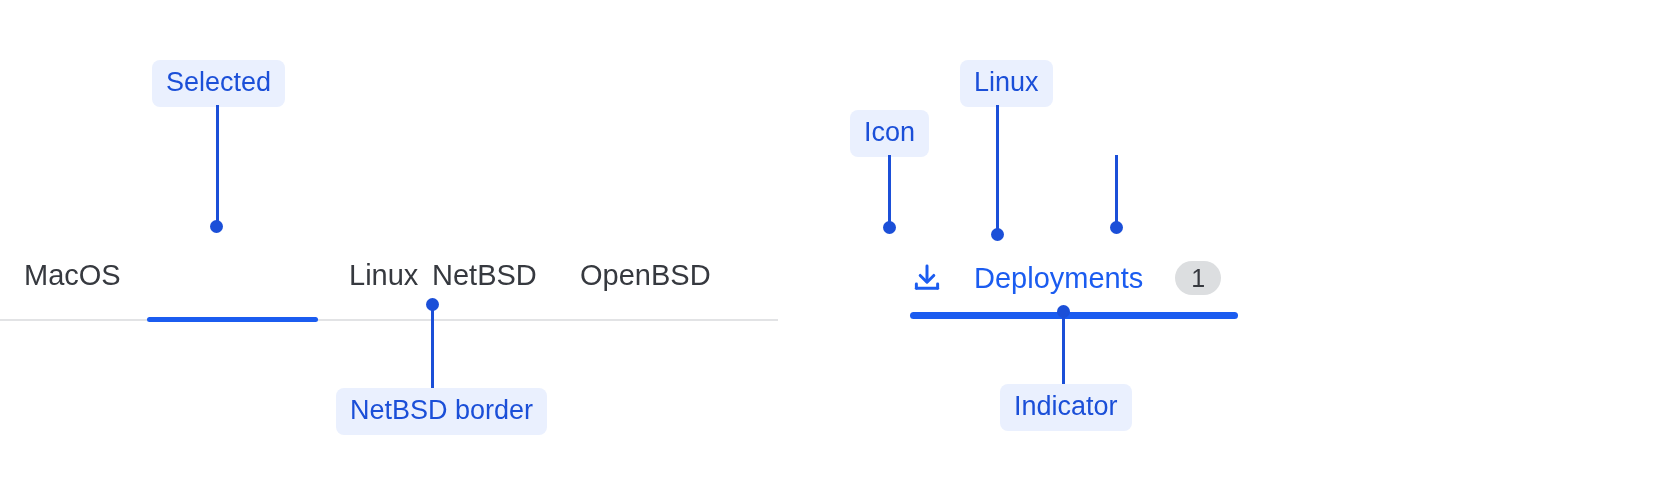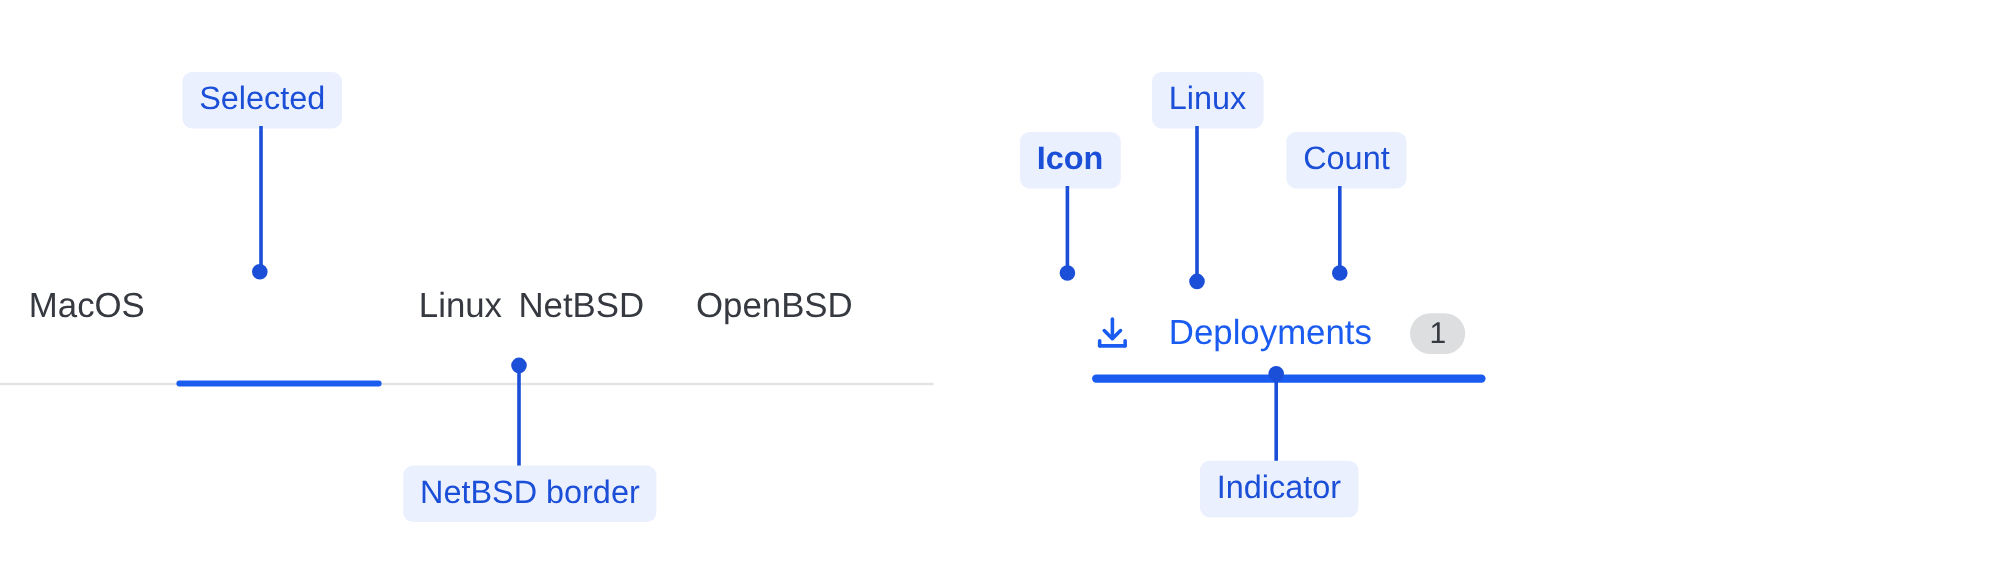--- a/index.html
+++ b/index.html
@@ -46,21 +46,21 @@
     width: 13px;
     height: 13px;
     border-radius: 50%;
     background: #1b4fd8;
   }
 
   
   #left-tabs {
     position: absolute;
     left: 0;
-    top: 227px;
+    top: 247px;
     width: 778px;
     height: 78px;
     padding-left: 24px;
   }
   .tab-item {
     position: absolute;
     top: 0;
     font-size: 29px;
     line-height: 56px;
     color: #36393f;
@@ -153,29 +153,28 @@
     <div class="tab-item" style="left:432px;">NetBSD</div>
   </div>
 
   <div id="left-tabs-border"></div>
   <div id="left-tab-indicator"></div>
 
   <div class="leader-dot" style="left:426px; top:298px;"></div>
   <div class="leader-line" style="left:431px; top:304px; height:108px;"></div>
   <div class="anno-pill" style="left:336px; top:388px;">NetBSD border</div>
 
-  <div class="anno-pill" style="left:850px; top:110px;font-weight:bold;">Icon</div>
+  <div class="anno-pill" style="left:850px; top:110px;">Icon</div>
   <div class="leader-line" style="left:888px; top:155px; height:72px;"></div>
   <div class="leader-dot" style="left:883px; top:221px;"></div>
 
   <div class="anno-pill" style="left:960px; top:60px;">Linux</div>
   <div class="leader-line" style="left:996px; top:105px; height:128px;"></div>
   <div class="leader-dot" style="left:991px; top:228px;"></div>
 
-  <div class="anno-pill" style="left:1072px; top:110px;">Count</div>
   <div class="leader-line" style="left:1115px; top:155px; height:72px;"></div>
   <div class="leader-dot" style="left:1110px; top:221px;"></div>
 
   <div id="right-tab">
     <svg id="right-tab-icon" viewBox="0 0 24 24" fill="none" stroke="#1b5cf0" stroke-width="2.1" stroke-linecap="round" stroke-linejoin="round">
       <path d="M12 3.5 V14.5"></path>
       <path d="M7.2 10.2 L12 15 L16.8 10.2"></path>
       <path d="M4.5 16.2 V19.2"></path>
       <path d="M19.5 16.2 V19.2"></path>
       <path d="M4.5 19.2 H19.5"></path>

